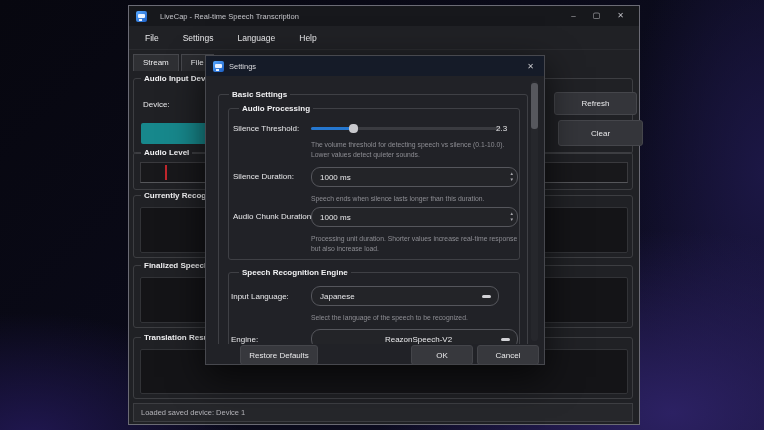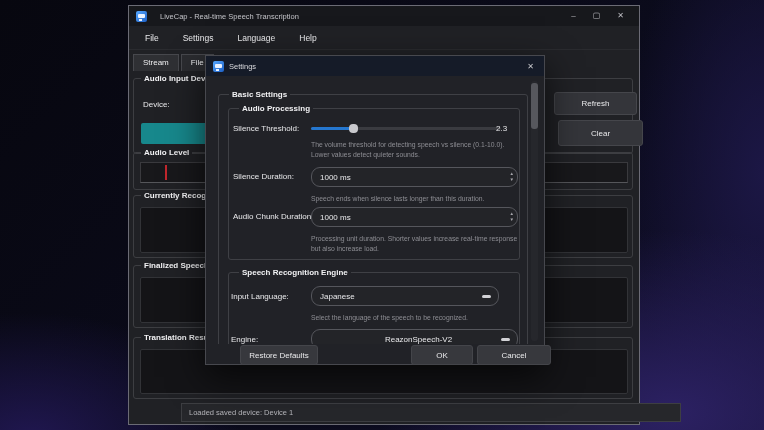--- a/index.html
+++ b/index.html
@@ -49,21 +49,21 @@
   .btn { background:#34353a; border:1px solid #45464b; border-radius:3px; color:#e9e9eb;
     font-size:8px; display:flex; align-items:center; justify-content:center; position:absolute; }
 
   .device-select { position:absolute; background:#17888c; border-radius:2px; }
 
   .meter { position:absolute; background:#18181b; border:1px solid #3a3a3e; border-bottom-color:#55565a; }
   .meter-line { position:absolute; width:2px; background:#c1272d; }
 
   .statusbar { position:absolute; left:4px; top:397px; width:500px; height:19px;
     background:#26272b; border:1px solid #3d3e42; color:#b5b5ba; font-size:7.5px;
-    display:flex; align-items:center; padding-left:7px;margin-left:48px; }
+    display:flex; align-items:center; padding-left:7px; }
 
   
   .dialog { position:absolute; left:205px; top:55px; width:340px; height:310px;
     background:#212227; border:1px solid #47484e; box-shadow:0 12px 34px rgba(0,0,0,.68); z-index:10; }
   .dlg-titlebar { height:20px; background:#151b28; display:flex; align-items:center; padding:0 7px; gap:5px; }
   .dlg-title { color:#dadade; font-size:7.5px; }
   .dlg-close { margin-left:auto; color:#c8c8cc; font-size:8px; padding-right:3px; }
 
   .dlg-viewport { position:absolute; left:0; top:20px; width:338px; height:268px; overflow:hidden; }
 
@@ -224,14 +224,14 @@
       <div class="combo-glyph"></div>
     </div>
   </div>
 
   <div class="scrollbar">
     <div class="scroll-thumb"></div>
   </div>
 
   <div class="dlg-btn" style="left:8px; top:289px; width:78px;margin-left:26px;">Restore Defaults</div>
   <div class="dlg-btn" style="left:205px; top:289px; width:62px;">OK</div>
-  <div class="dlg-btn" style="left:271px; top:289px; width:74px;">Cancel</div>
+  <div class="dlg-btn" style="left:271px; top:289px; width:62px;">Cancel</div>
 </div>
 
 </body></html>

